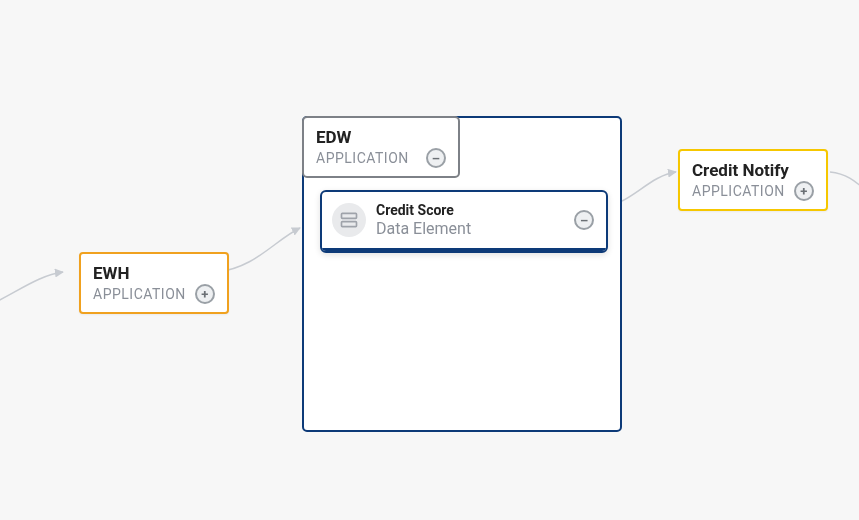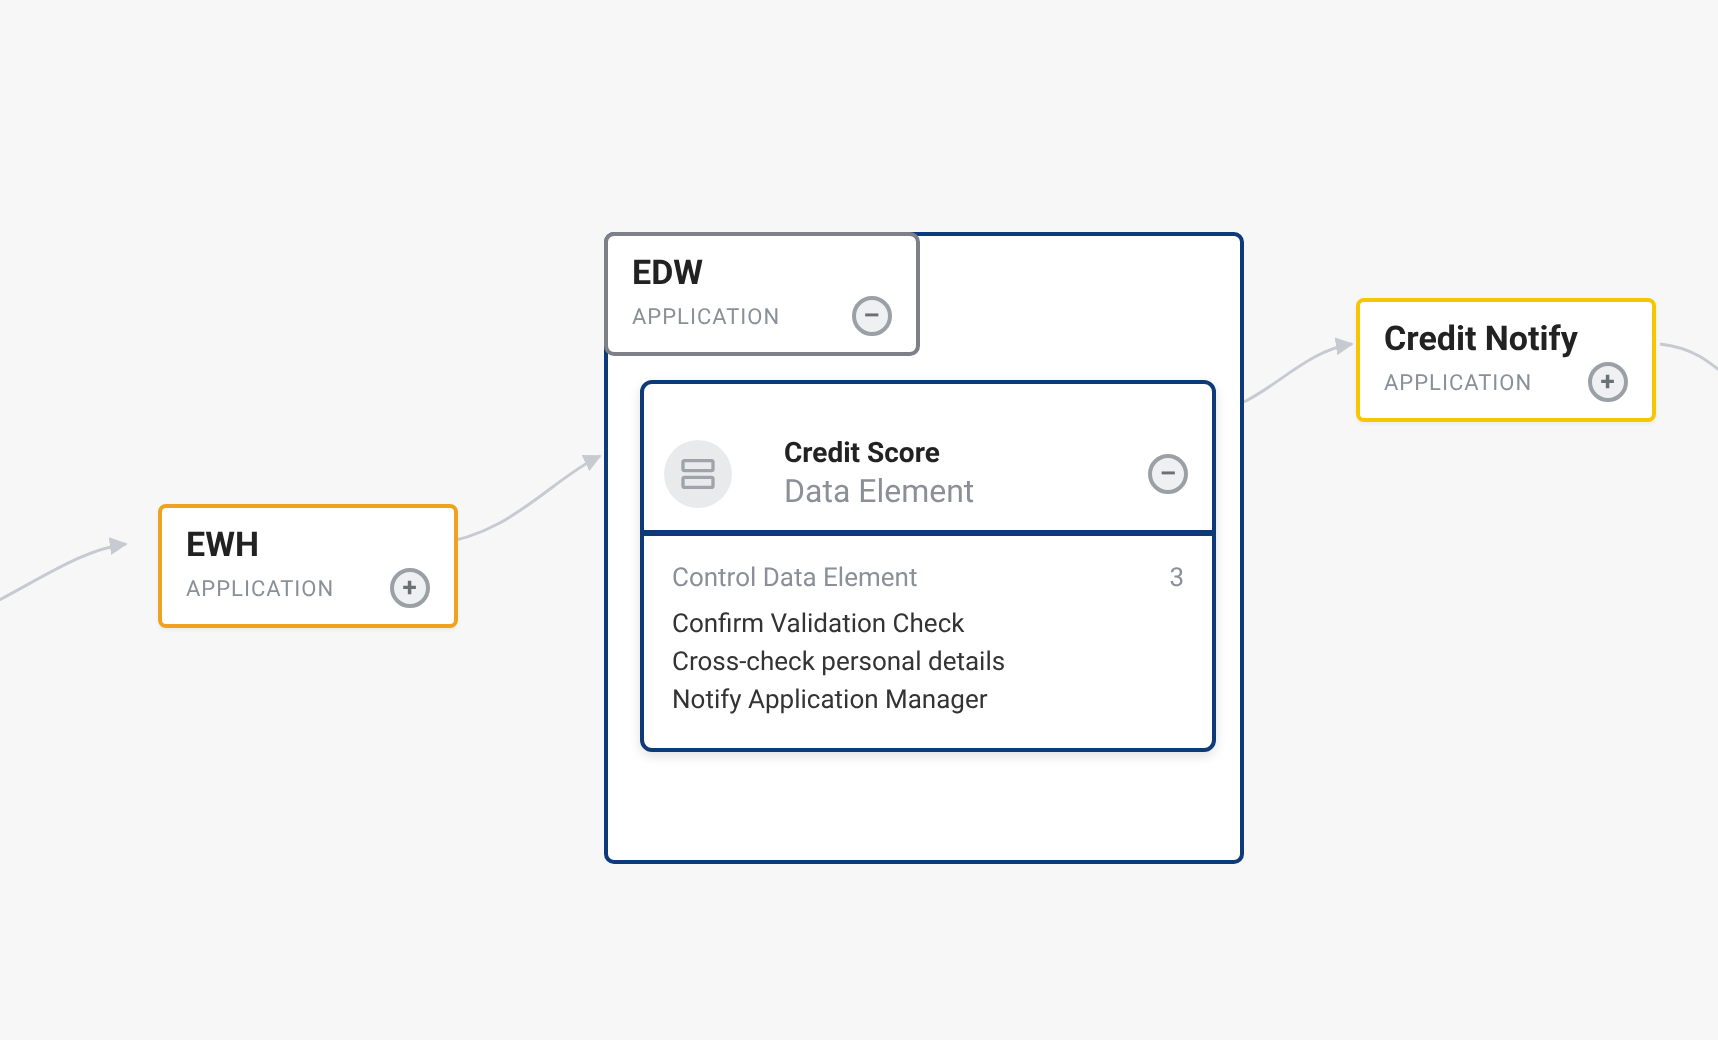--- a/index.html
+++ b/index.html
@@ -23,21 +23,21 @@
     min-width: 150px;
     box-shadow: 0 1px 2px rgba(0,0,0,0.05);
   }
   .node-title {
     font-size: 17px;
     font-weight: 700;
     color: #222;
     line-height: 1.2;
   }
   .node-sub {
-    font-size: 11px;
+    font-size: 14px;
     letter-spacing: 0.5px;
     color: #8a8f98;
     margin-top: 1px;
     display: flex;
     align-items: center;
     justify-content: space-between;
   }
   .circ-btn {
     width: 20px;
     height: 20px;
@@ -87,22 +87,21 @@
     border: 2px solid #0d3a78;
     border-radius: 6px;
     background: #fff;
     box-shadow: 0 2px 6px rgba(0,0,0,0.12);
     overflow: hidden;
   }
   .inner-header {
     display: flex;
     align-items: center;
     padding: 10px 12px 10px 10px;
-    gap: 26px;
-    margin-top: 17px;
+    gap: 10px;
   }
   .icon-disk {
     width: 34px;
     height: 34px;
     border-radius: 50%;
     background: #e9eaec;
     display: flex;
     align-items: center;
     justify-content: center;
     flex-shrink: 0;
@@ -173,29 +172,20 @@
             <line x1="6" y1="17" x2="6" y2="17"></line>
           </svg>
         </span>
         <div class="ih-text">
           <div class="ih-title">Credit Score</div>
           <div class="ih-sub">Data Element</div>
         </div>
         <span class="circ-btn minus"></span>
       </div>
       <div class="divider"></div>
-      <div class="inner-body">
-        <div class="body-hdr">
-          <span>Control Data Element</span>
-          <span>3</span>
-        </div>
-        <div class="body-line">Confirm Validation Check</div>
-        <div class="body-line">Cross-check personal details</div>
-        <div class="body-line">Notify Application Manager</div>
-      </div>
     </div>
 
   </div>
 
   <div class="node" style="left:678px; top:149px; border-color:#f6c700;">
     <div class="node-title">Credit Notify</div>
     <div class="node-sub">
       <span>APPLICATION</span>
       <span class="circ-btn plus"></span>
     </div>

